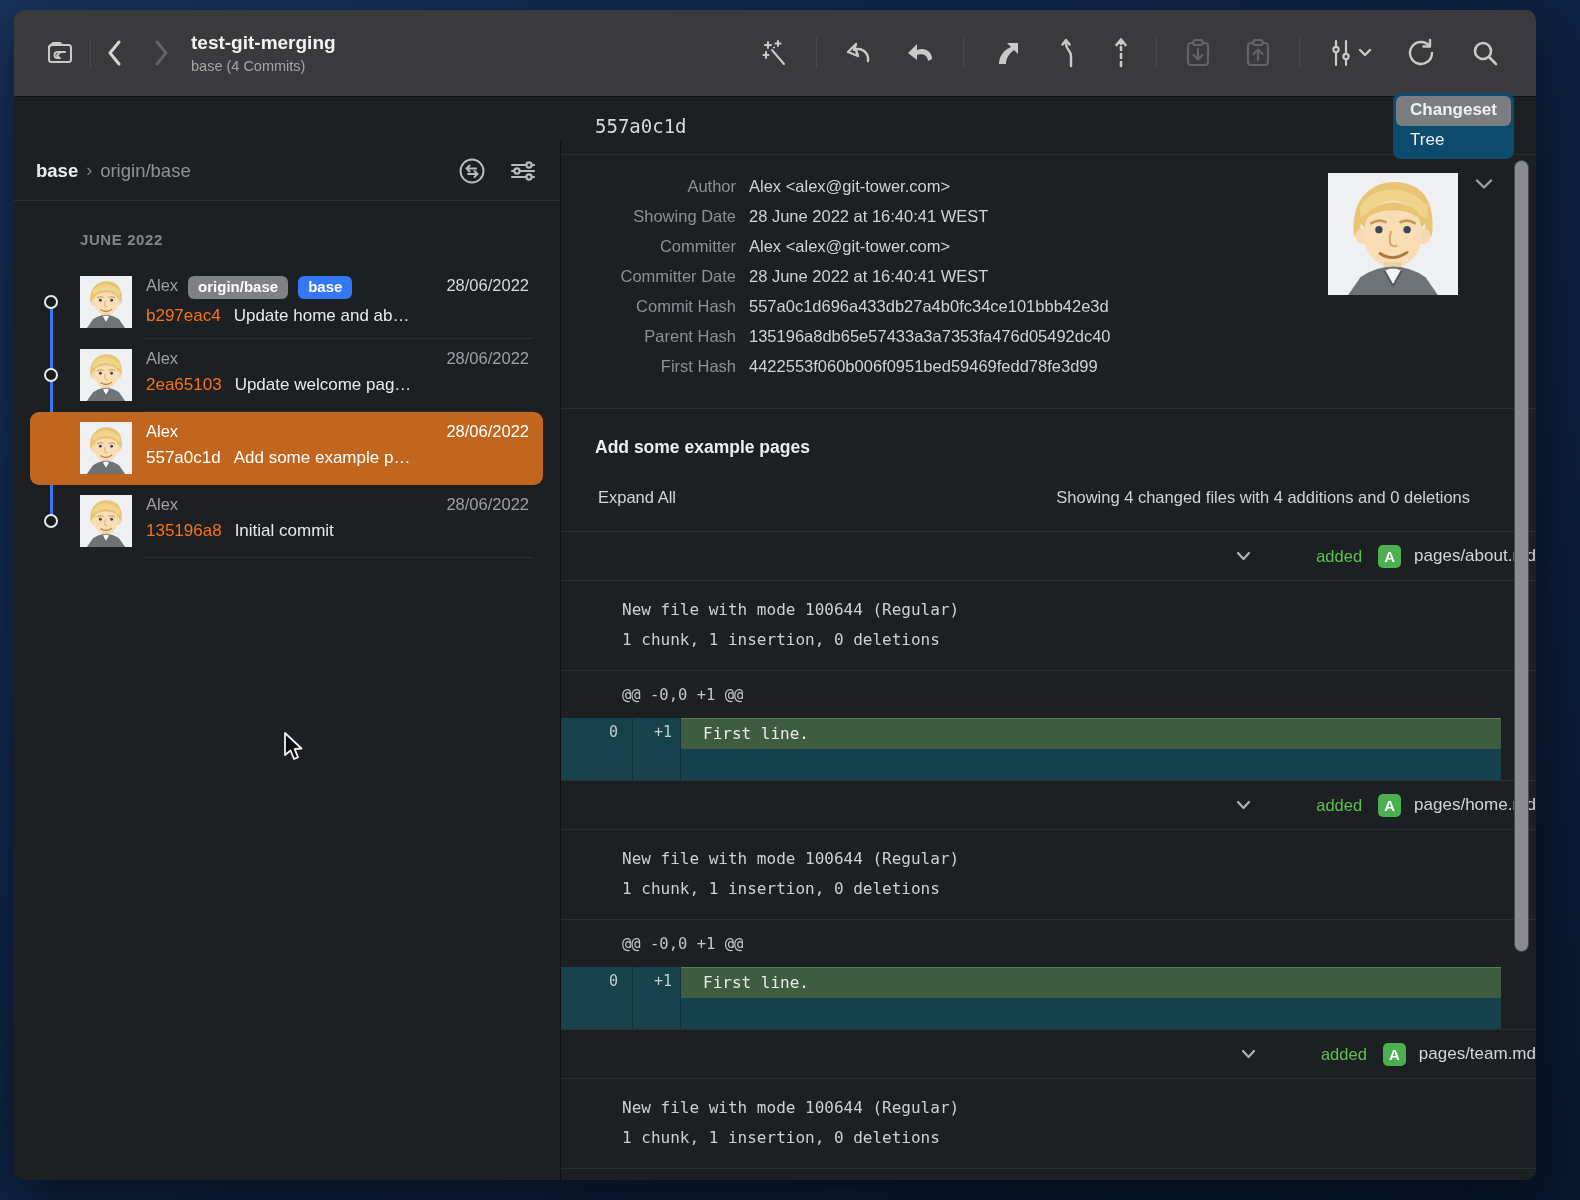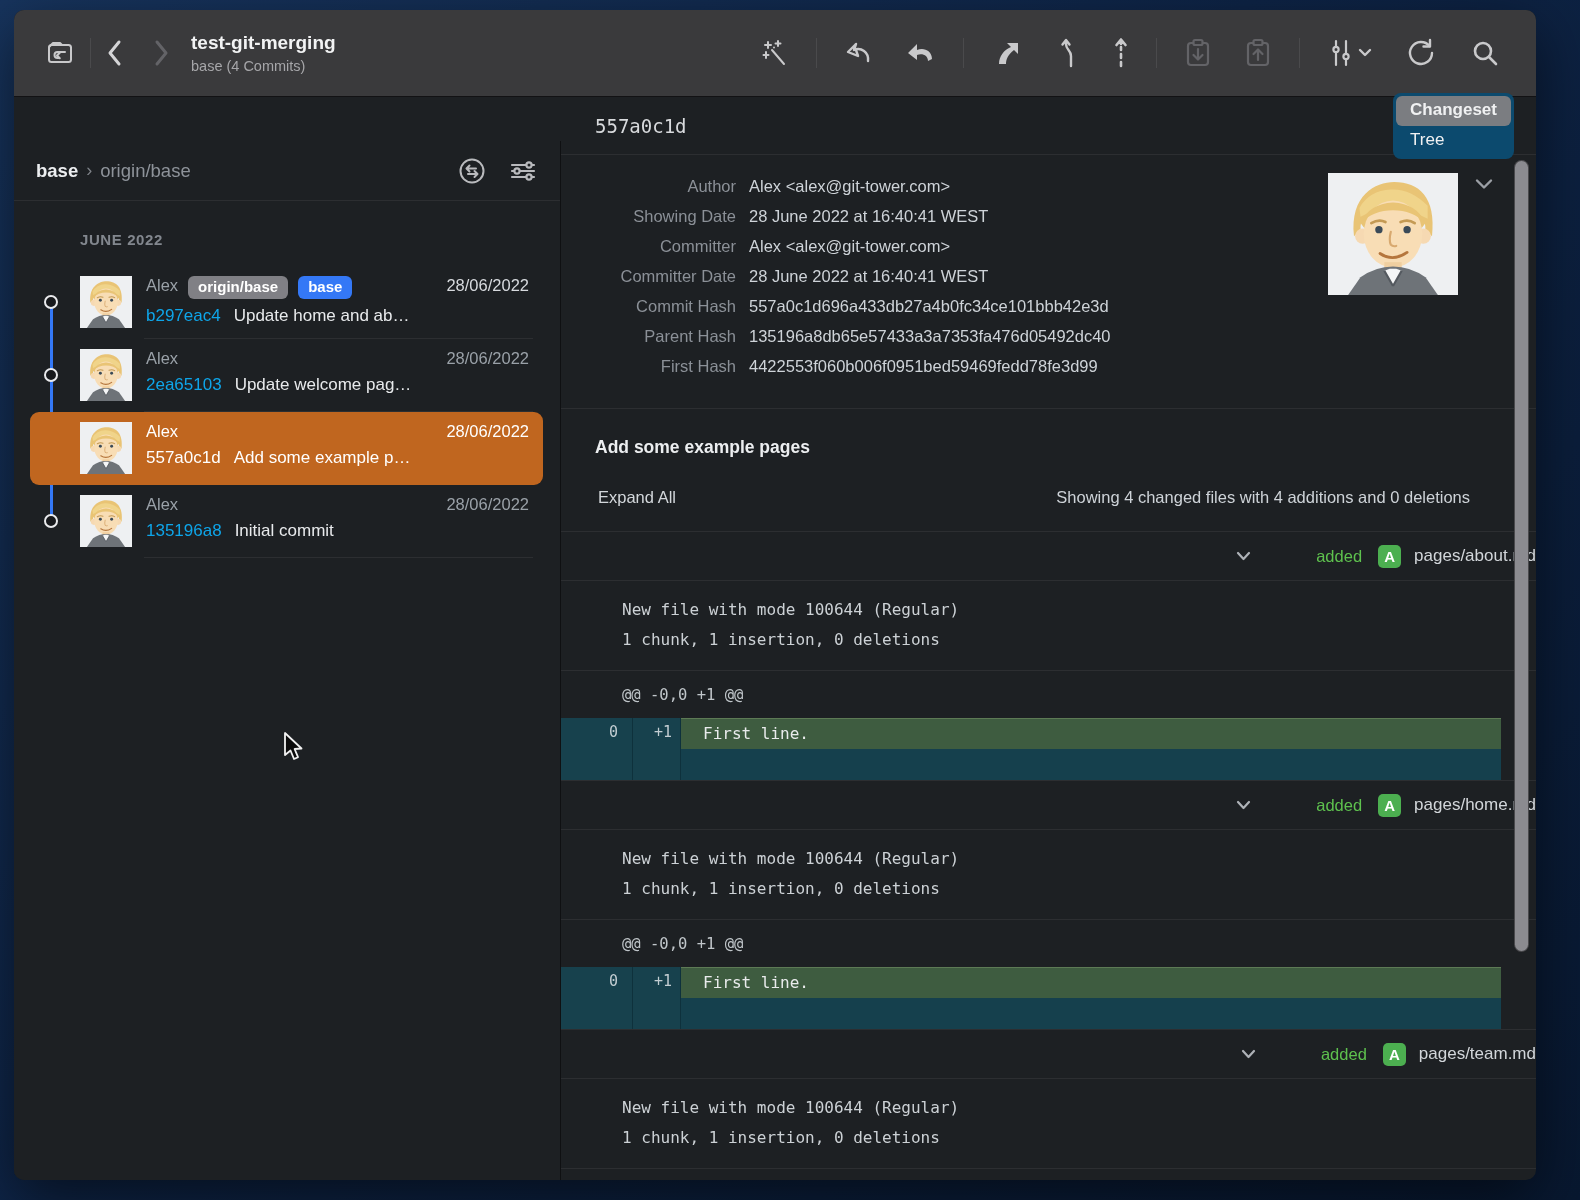--- a/index.html
+++ b/index.html
@@ -66,21 +66,21 @@
   .c-line1 { display:flex; align-items:flex-start; gap:10px; font-size:16.5px; }
   .c-name { color:#9aa1a8; }
   .c-date { margin-left:auto; color:#9aa1a8; }
   .c-date.bright { color:#d7dade; }
   .commit-row.selected .c-name, .commit-row.selected .c-date { color:#ffffff; }
   .badge {
     font-size:15px; font-weight:600; color:#fff; padding:2px 10px 3px;
     border-radius:6px; line-height:1.2;
   }
   .c-line2 { display:flex; gap:13px; font-size:17px; margin-top:7px; }
-  .c-hash { color:#0ea5e9; }
+  .c-hash { color:#f97316; }
   .c-msg { color:#e8eaec; white-space:nowrap; }
   .commit-row.selected .c-hash, .commit-row.selected .c-msg { color:#ffffff; }
   
   .detail { flex:1; display:flex; flex-direction:column; position:relative; min-width:0; }
   .detail-header {
     height:58px; flex:0 0 58px; border-bottom:1px solid #2c2e31;
     display:flex; align-items:center; padding:0 22px 0 34px;
   }
   .d-hash { font-family:"DejaVu Sans Mono", monospace; font-size:19px; color:#d8dadd; }
   .seg-ctl {

